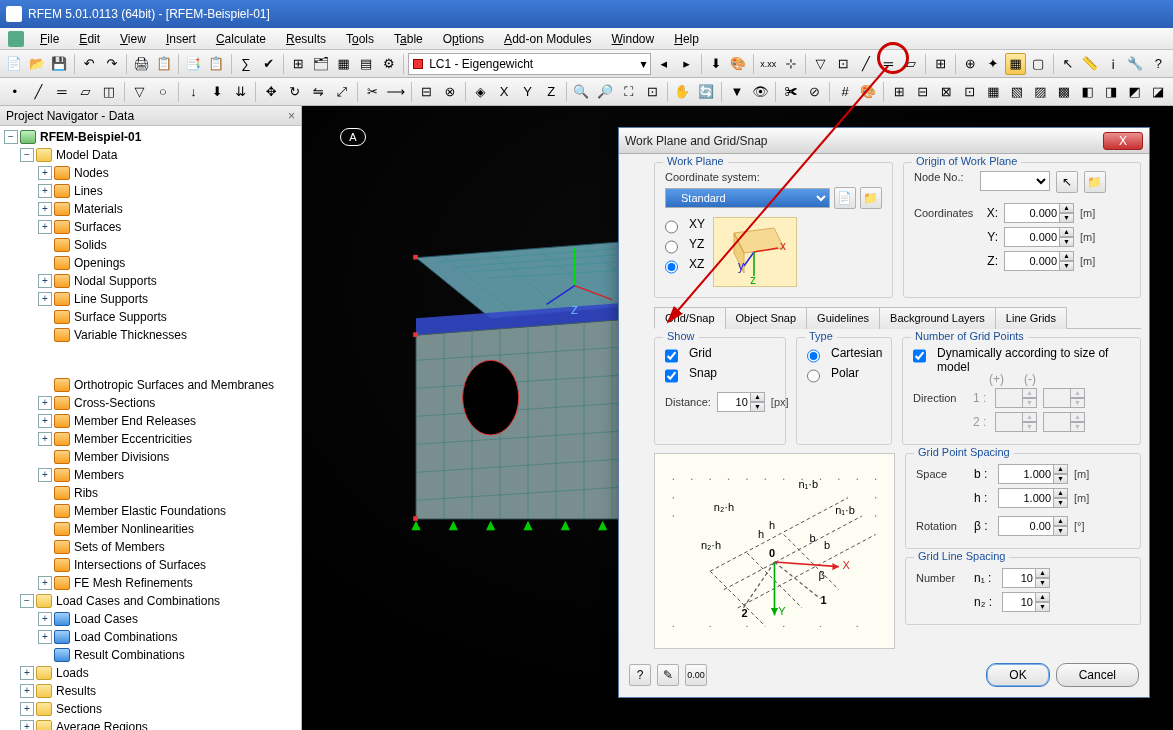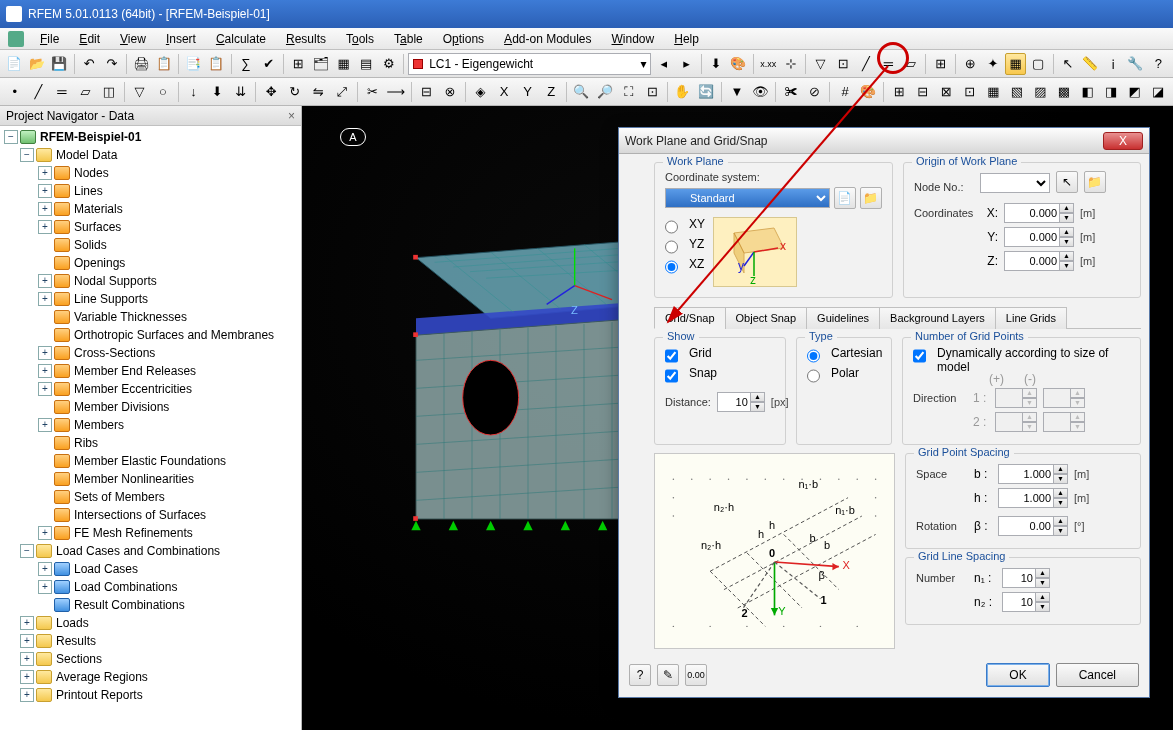--- a/index.html
+++ b/index.html
@@ -52,21 +52,21 @@
 
 .dialog { position: absolute; left: 618px; top: 127px; width: 532px; background: #f2f2f2; border: 1px solid #5a7aa8; box-shadow: 0 4px 16px rgba(0,0,0,.4); z-index: 100; }
 .dlg-title { height: 26px; background: linear-gradient(to bottom, #fdfdfd, #d8d8d8); display: flex; align-items: center; padding: 0 6px; border-bottom: 1px solid #b0b0b0; }
 .dlg-title .t { flex: 1; font-size: 12px; color: #222; }
 .dlg-title .close { width: 40px; height: 18px; background: linear-gradient(to bottom, #e89090, #c83030); border:1px solid #a02020; border-radius:3px; color:#fff; text-align:center; line-height:16px; font-size:12px; cursor:pointer; }
 .dlg-body { padding: 8px; margin-left: 27px; }
 .dlg-row1 { display: flex; gap: 10px; }
 .group { border: 1px solid #d0d0d0; border-radius: 3px; padding: 8px 10px 10px 10px; position: relative; background:#f2f2f2; margin-bottom:8px; }
 .group > .legend { position: absolute; top: -8px; left: 8px; background: #f2f2f2; padding: 0 4px; color: #1a4f9a; font-size: 11px; }
 .fld-lbl { font-size: 11px; color: #333; }
-select.combo, input.inp { height: 20px; border: 1px solid #abadb3; font-size: 11px; padding: 0 20px; background:#fff; }
+select.combo, input.inp { height: 20px; border: 1px solid #abadb3; font-size: 11px; padding: 0 11px; background:#fff; }
 select.combo.blue { background: linear-gradient(to bottom, #5a9be8, #2e6fc4); color:#fff; }
 .sqbtn { width: 22px; height: 22px; border: 1px solid #b0b0b0; background: linear-gradient(to bottom, #fafafa, #e2e2e2); border-radius:2px; cursor:pointer; display:inline-flex; align-items:center; justify-content:center; font-size:12px; }
 .radio-row, .check-row { display: flex; gap: 11px; height: 20px; font-size: 11px; }
 input[type=radio], input[type=checkbox] { margin: 0; }
 .coord-row { display:flex; align-items:center; gap:6px; height:24px; }
 .coord-row .axl { width: 14px; text-align:right; }
 .num-spin { display:flex; }
 .num-spin input { width: 56px; text-align:right; height:20px; border:1px solid #abadb3; font-size:11px; padding:0 2px; }
 .num-spin .spins { display:flex; flex-direction:column; width:14px; }
 .num-spin .spins div { height:10px; border:1px solid #abadb3; border-left:none; background:linear-gradient(to bottom,#f4f4f4,#dedede); font-size:7px; line-height:8px; text-align:center; cursor:pointer; }
@@ -74,21 +74,21 @@
 
 .tabs { display:flex; border-bottom:1px solid #c0c0c0; gap:0; margin-bottom:8px; }
 .tab { padding: 4px 10px; border:1px solid #c0c0c0; border-bottom:none; background: linear-gradient(to bottom,#f7f7f7,#e6e6e6); font-size:11px; cursor:pointer; position:relative; top:1px; margin-right:-1px; }
 .tab.active { background:#f2f2f2; border-bottom:1px solid #f2f2f2; }
 
 .midrow { display:flex; gap:10px; }
 .preview { border:1px solid #c8c8c8; background: #fdfdf4; height: 196px; flex:1; position:relative; }
 
 .dlg-footer { display:flex; align-items:center; padding: 6px 10px 10px 10px; gap:6px; }
 .dlg-footer .spacer { flex:1; }
-.btn { height: 24px; padding: 0 22px; border:1px solid #8a8a8a; background: linear-gradient(to bottom,#fafafa,#e0e0e0); border-radius:2px; font-size:12px; cursor:pointer; }
+.btn { height: 24px; padding: 0 22px; border:1px solid #8a8a8a; background: linear-gradient(to bottom,#fafafa,#e0e0e0); border-radius:10px; font-size:12px; cursor:pointer; }
 .btn.primary { border-color:#3a7ac8; box-shadow: 0 0 0 1px #7ab0ea inset; }
 
 .disabled { color:#999; }
 .disabled .num-spin input, .disabled .spins div { background:#f0f0f0; color:#bbb; }
 
 
 .plane-prev { width:84px; height:70px; border:1px solid #d8c890; background:#fef0c0; display:inline-block; margin-left:8px; position:relative; }
 
 
 .gridprev-svg { width:100%; height:100%; }
@@ -300,23 +300,28 @@
     <span class="lbl">Nodal Supports</span>
           </div>
           <div class="tree-row" style="padding-left:36px;">
     <span class="expander ">+</span>
     <span class="ticon orange"></span>
     <span class="lbl">Line Supports</span>
           </div>
           <div class="tree-row" style="padding-left:36px;">
     <span class="expander empty"></span>
     <span class="ticon orange"></span>
+    <span class="lbl">Surface Supports</span>
+          </div>
+          <div class="tree-row" style="padding-left:36px;">
+    <span class="expander empty"></span>
+    <span class="ticon orange"></span>
     <span class="lbl">Variable Thicknesses</span>
           </div>
-          <div class="tree-row" style="padding-left:36px;">
+          <div class="tree-row" style="padding-left:36px;margin-top:32px;">
     <span class="expander empty"></span>
     <span class="ticon orange"></span>
     <span class="lbl">Orthotropic Surfaces and Membranes</span>
           </div>
           <div class="tree-row" style="padding-left:36px;">
     <span class="expander ">+</span>
     <span class="ticon orange"></span>
     <span class="lbl">Cross-Sections</span>
           </div>
           <div class="tree-row" style="padding-left:36px;">
@@ -543,21 +548,21 @@
                 <text x="24" y="52" font-size="9" fill="#22d">y</text>
               <line x1="40" y1="34" x2="40" y2="58" stroke="#0a0" stroke-width="1.5"></line>
                 <text x="36" y="66" font-size="9" fill="#0a0">z</text>
             </svg>
           </div>
         </div>
       </div>
 
       <div class="group" style="width:238px;">
         <div class="legend">Origin of Work Plane</div>
-        <div style="display:flex; align-items:flex-end; gap:6px; margin-bottom:8px;">
+        <div style="display:flex; align-items:flex-start; gap:6px; margin-bottom:8px;">
           <span class="fld-lbl" style="width:60px;">Node No.:</span>
           <select class="combo" style="width:70px;"><option></option></select>
           <div class="sqbtn">↖</div>
           <div class="sqbtn">📁</div>
         </div>
         <div class="coord-row">
           <span class="fld-lbl" style="width:64px;">Coordinates</span>
           <span class="axl">X:</span>
           <div class="num-spin">
               <input value="0.000" style="">

